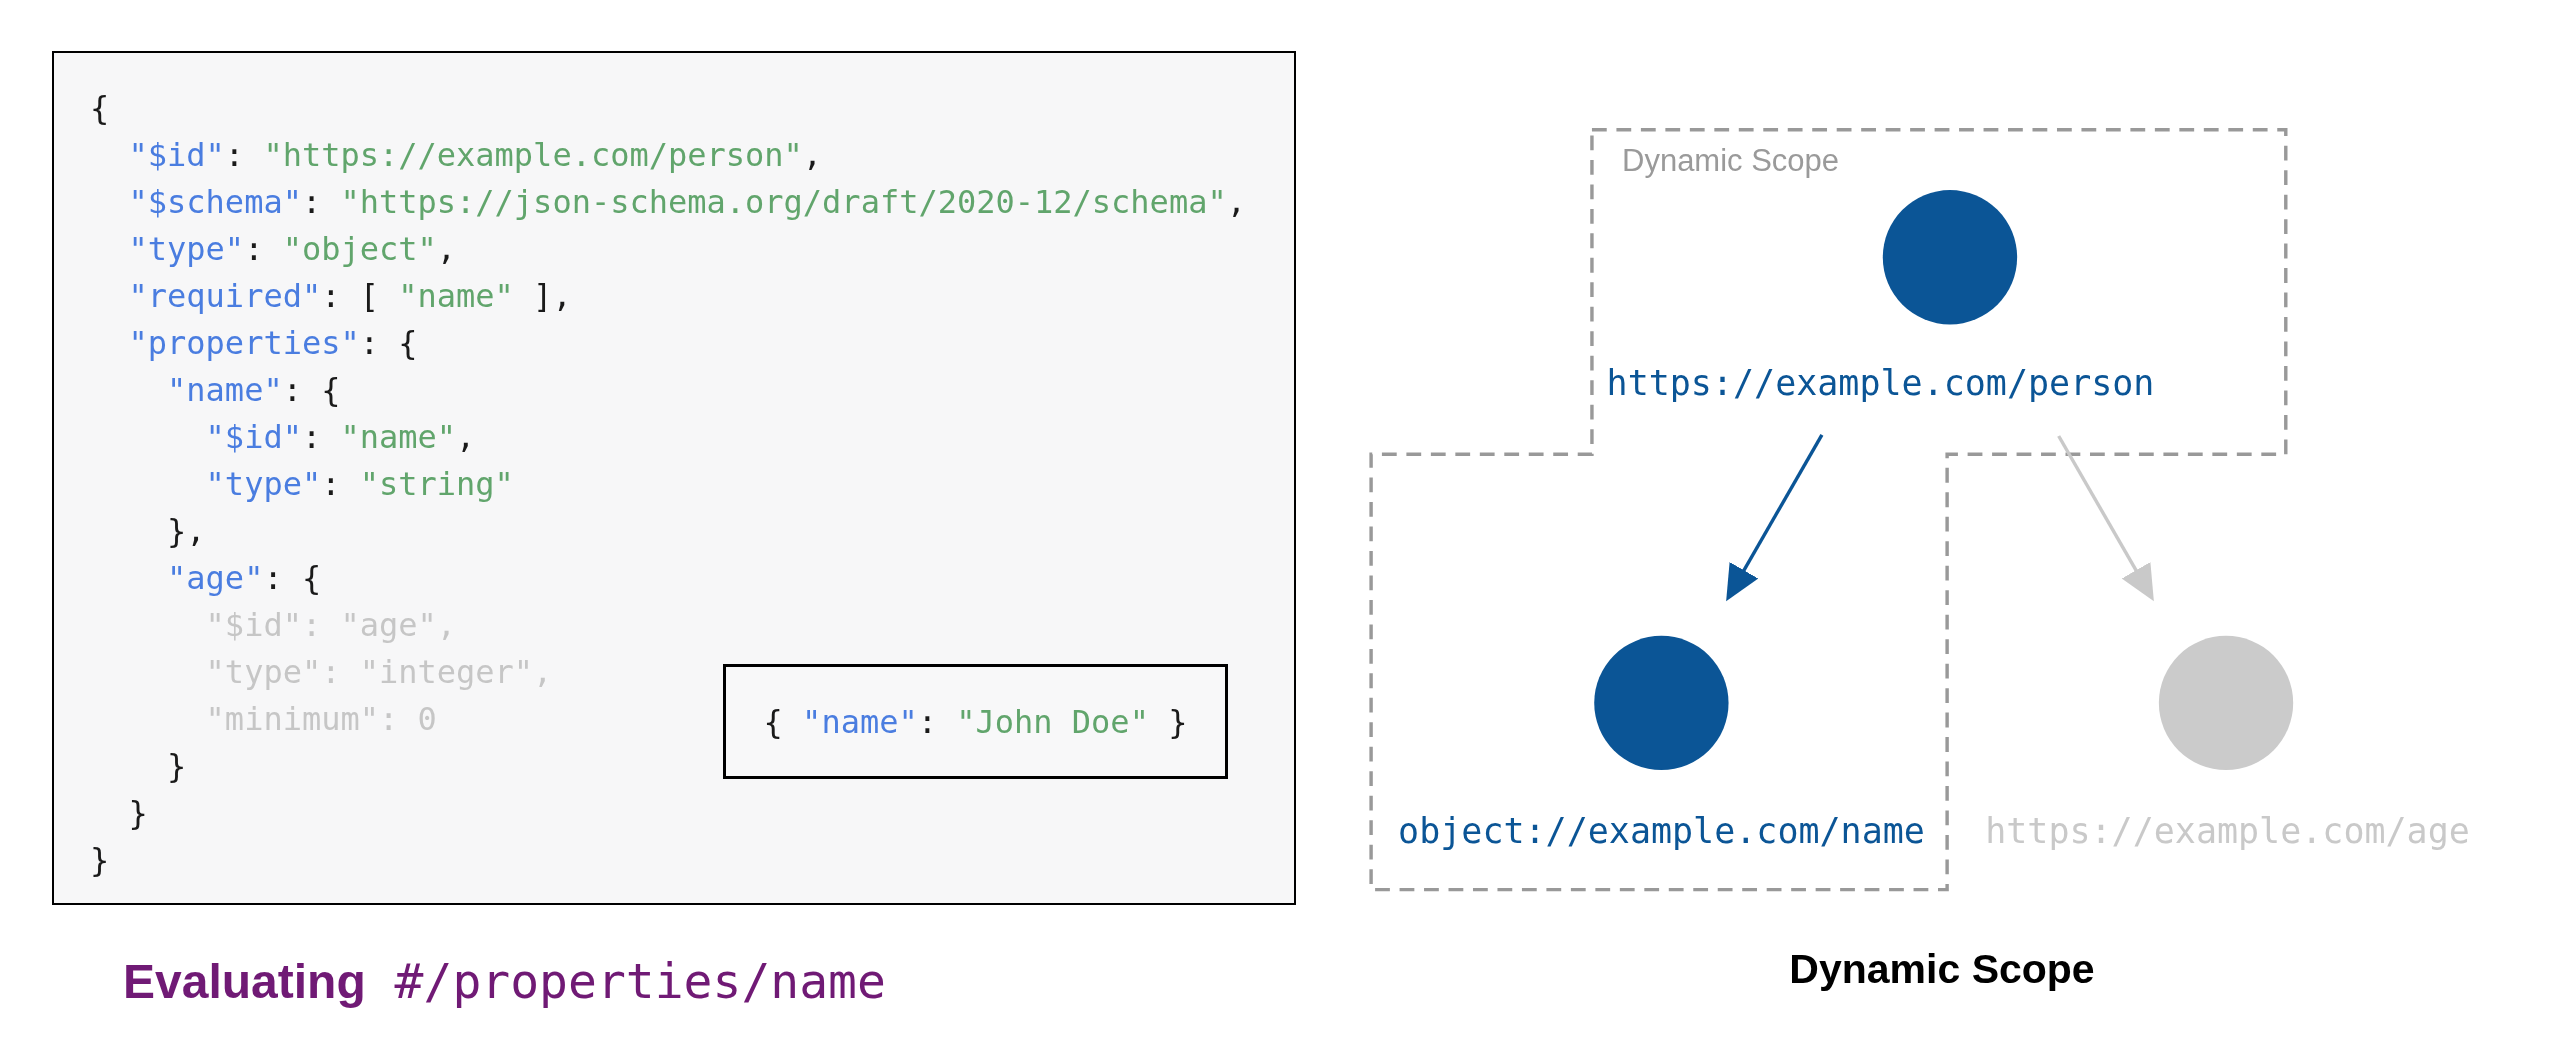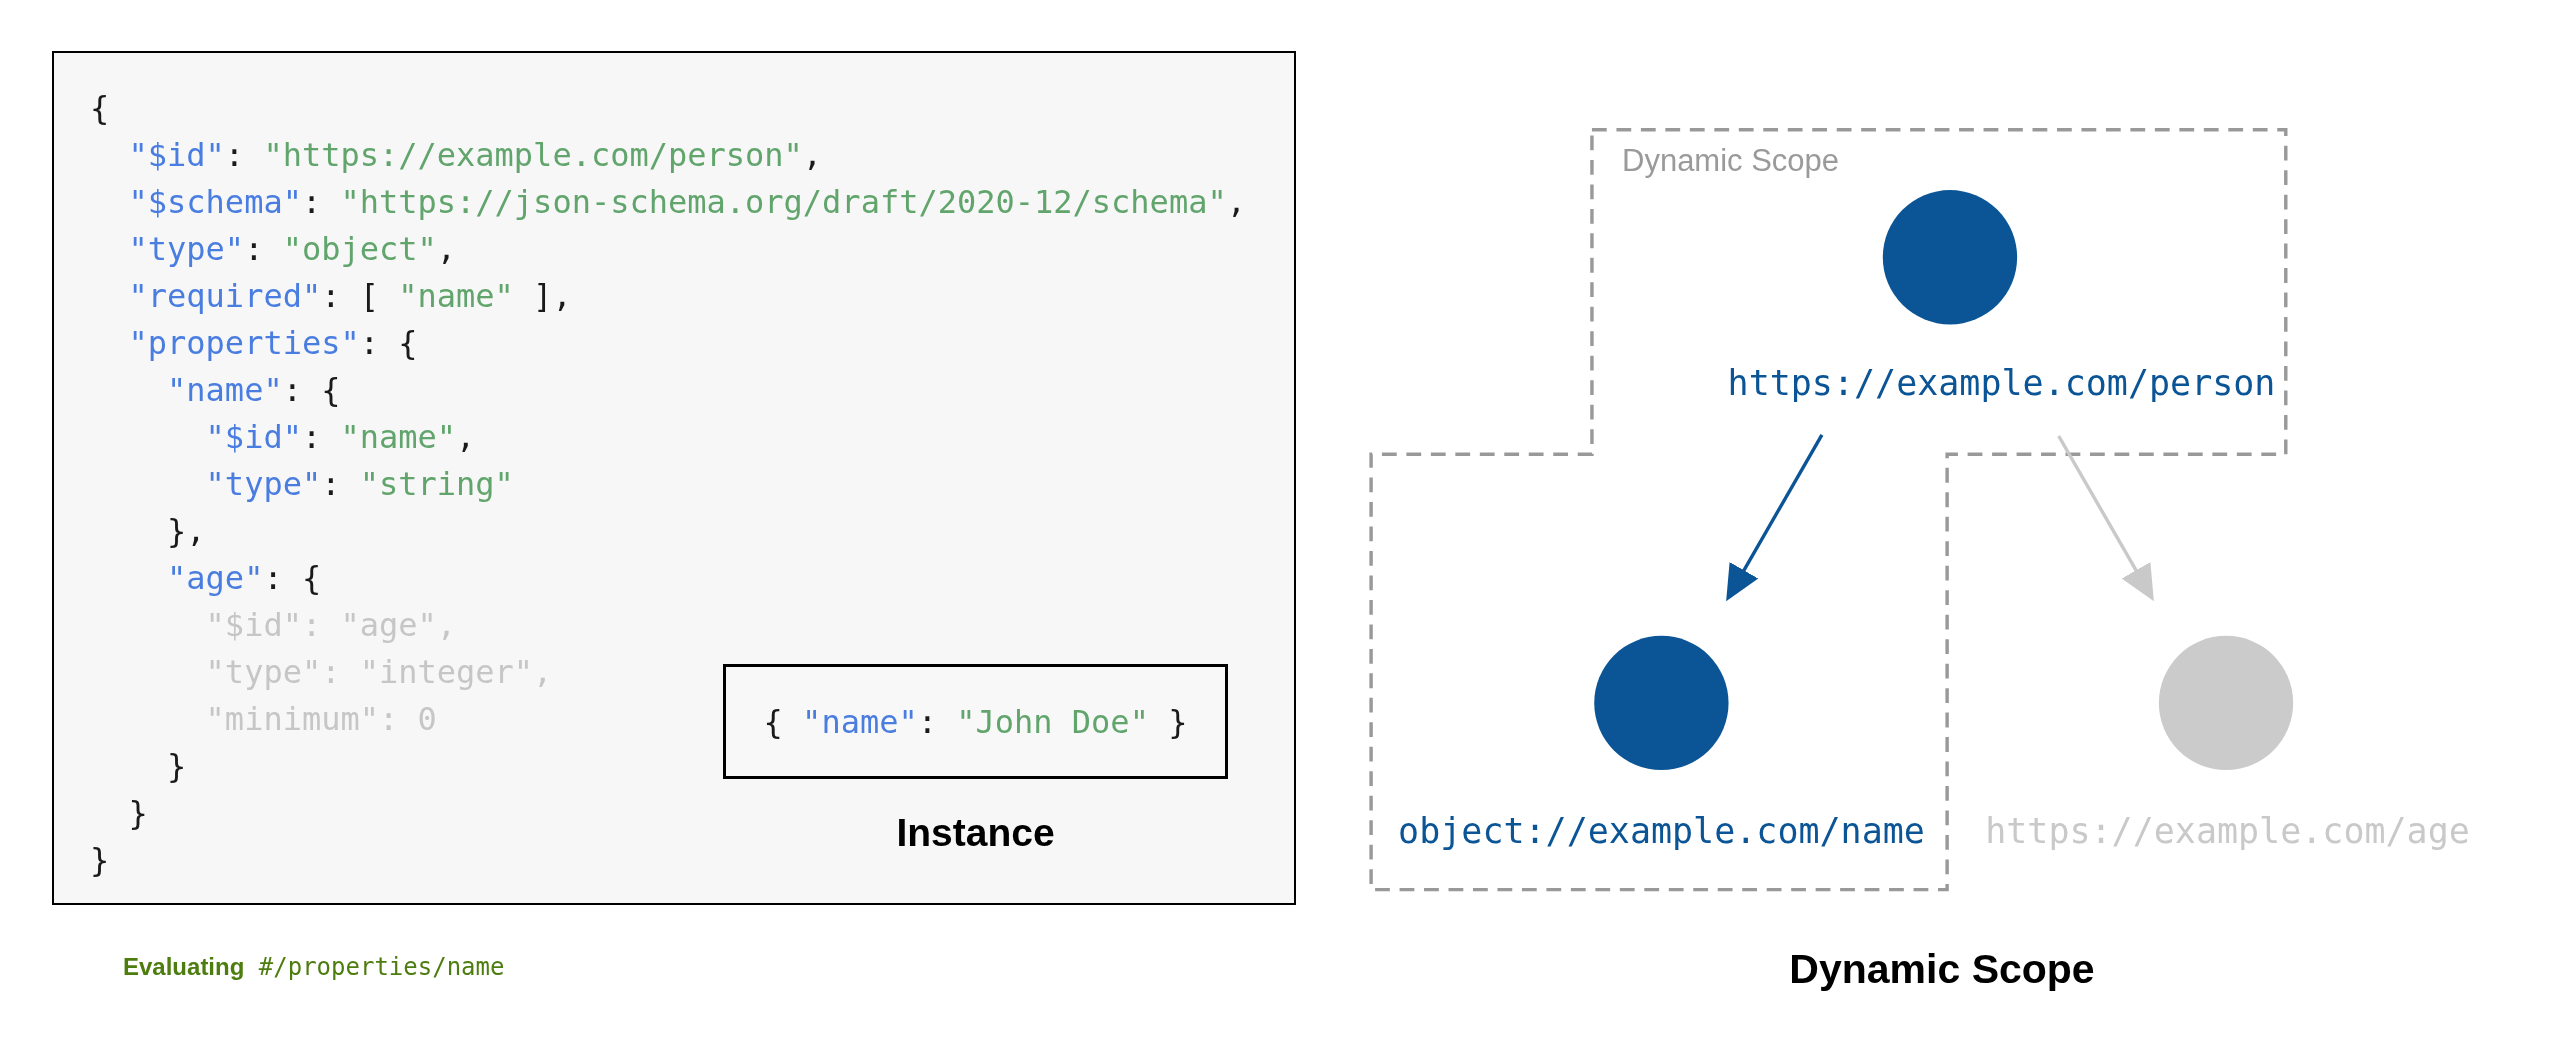--- a/index.html
+++ b/index.html
@@ -28,21 +28,21 @@
     display:flex;align-items:center;justify-content:center;
     font-family:"DejaVu Sans Mono",monospace;font-size:32px;white-space:pre;
   }
   .instance-label{
     position:absolute;left:669px;top:758px;width:505px;text-align:center;
     font-weight:bold;font-size:39px;color:#000000;
   }
 
   
   .caption-left{
-    position:absolute;left:123px;top:953px;font-size:24px;color:#4d7c0f;white-space:pre;
+    position:absolute;left:123px;top:953px;font-size:48px;color:#701a75;white-space:pre;
   }
   .caption-left .b{font-weight:bold;font-family:"Liberation Sans",sans-serif;}
   .caption-left .m{font-family:"DejaVu Sans Mono",monospace;font-weight:normal;}
   .caption-right{
     position:absolute;left:1572px;top:946px;width:740px;text-align:center;
     font-weight:bold;font-size:41px;color:#000000;
   }
 
   
   .diagram-svg{position:absolute;left:0;top:0;width:2576px;height:1053px;}
@@ -52,34 +52,33 @@
   .arrow-active{stroke:#0b5596;stroke-width:6;fill:none;}
   .arrow-inactive{stroke:#c9c9c9;stroke-width:6;fill:none;}
 
   .scope-label{
     position:absolute;left:1622px;top:143px;font-size:31px;color:#9a9a9a;
   }
   .node-url{
     position:absolute;width:683px;text-align:center;
     font-family:"DejaVu Sans Mono",monospace;font-size:35px;white-space:pre;
   }
-  .url-person{left:1660px;top:363px;color:#0b5596;}
+  .url-person{left:1539px;top:363px;color:#0b5596;}
   .url-name{left:1320px;top:811px;color:#0b5596;}
   .url-age{left:1886px;top:811px;color:#c9c9c9;}
 </style>
 </head>
 <body>
 
 <div class="schema-panel">
   <div class="code" id="code-block"><div class="code-line"><span class="t-p">{</span></div><div class="code-line"><span class="t-p">  </span><span class="t-k">"$id"</span><span class="t-p">: </span><span class="t-s">"https://example.com/person"</span><span class="t-p">,</span></div><div class="code-line"><span class="t-p">  </span><span class="t-k">"$schema"</span><span class="t-p">: </span><span class="t-s">"https://json-schema.org/draft/2020-12/schema"</span><span class="t-p">,</span></div><div class="code-line"><span class="t-p">  </span><span class="t-k">"type"</span><span class="t-p">: </span><span class="t-s">"object"</span><span class="t-p">,</span></div><div class="code-line"><span class="t-p">  </span><span class="t-k">"required"</span><span class="t-p">: [ </span><span class="t-s">"name"</span><span class="t-p"> ],</span></div><div class="code-line"><span class="t-p">  </span><span class="t-k">"properties"</span><span class="t-p">: {</span></div><div class="code-line"><span class="t-p">    </span><span class="t-k">"name"</span><span class="t-p">: {</span></div><div class="code-line"><span class="t-p">      </span><span class="t-k">"$id"</span><span class="t-p">: </span><span class="t-s">"name"</span><span class="t-p">,</span></div><div class="code-line"><span class="t-p">      </span><span class="t-k">"type"</span><span class="t-p">: </span><span class="t-s">"string"</span></div><div class="code-line"><span class="t-p">    },</span></div><div class="code-line"><span class="t-p">    </span><span class="t-k">"age"</span><span class="t-p">: {</span></div><div class="code-line"><span class="t-d">      "$id": "age",</span></div><div class="code-line"><span class="t-d">      "type": "integer",</span></div><div class="code-line"><span class="t-d">      "minimum": 0</span></div><div class="code-line"><span class="t-p">    }</span></div><div class="code-line"><span class="t-p">  }</span></div><div class="code-line"><span class="t-p">}</span></div></div>
 
   <div class="instance-box">
     <span id="instance-line"><span class="t-p">{ </span><span class="t-k">"name"</span><span class="t-p">: </span><span class="t-s">"John Doe"</span><span class="t-p"> }</span></span>
   </div>
-  <div class="instance-label">Instance</div>
 </div>
 
 <div class="caption-left"><span class="b">Evaluating</span><span class="m"> #/properties/name</span></div>
 
 <svg class="diagram-svg" viewBox="0 0 4524 1850" xmlns="http://www.w3.org/2000/svg">
   <defs>
     <marker id="head-blue" viewBox="0 0 10 10" refX="7" refY="5" markerWidth="11" markerHeight="11" orient="auto">
       <path d="M0,0.6 L9.5,5 L0,9.4 z" fill="#0b5596"></path>
     </marker>
     <marker id="head-gray" viewBox="0 0 10 10" refX="7" refY="5" markerWidth="11" markerHeight="11" orient="auto">

